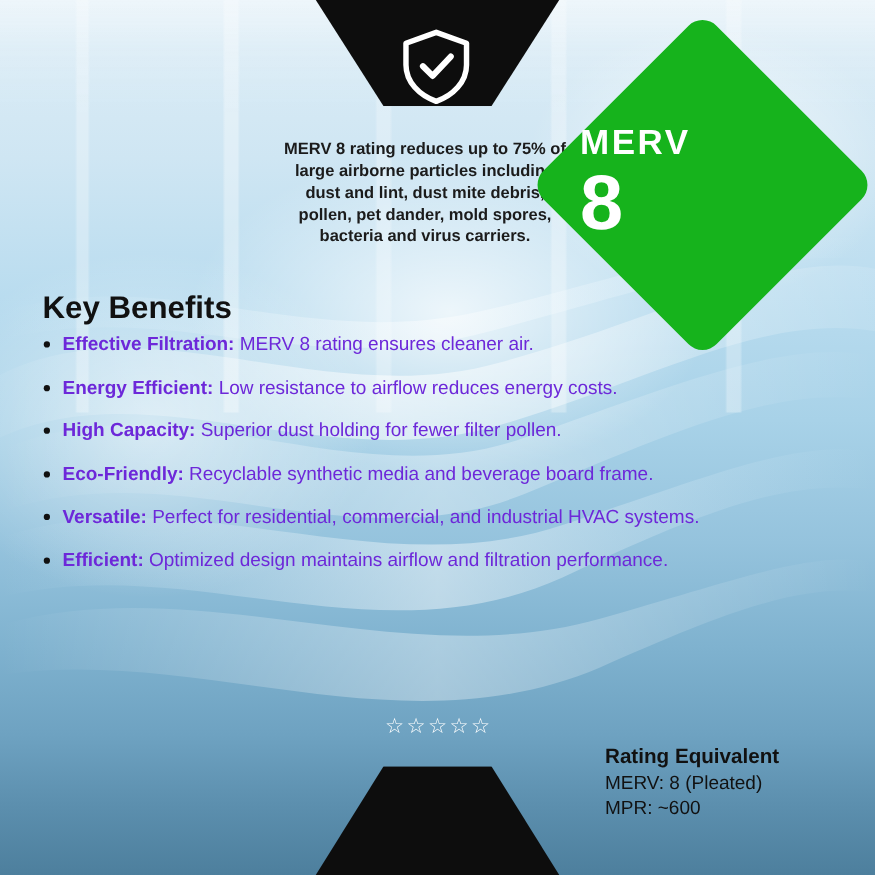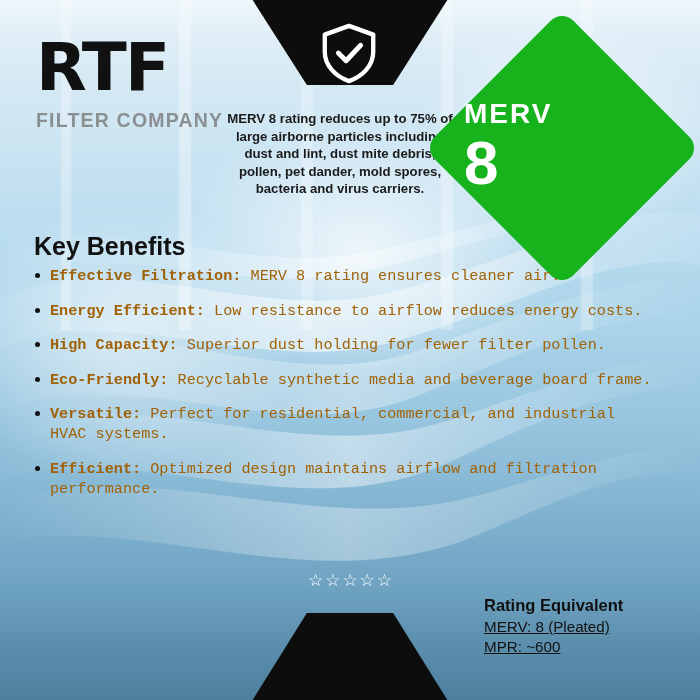--- a/index.html
+++ b/index.html
@@ -181,24 +181,24 @@
     left: 34px; top: 266px;
     width: 620px;
     margin: 0;
     padding: 0;
     list-style: none;
   }
   .kb-item {
     position: relative;
     padding-left: 16px;
     margin-bottom: 14.5px;
-    font-family: Liberation Mono, monospace;
+    font-family: Liberation Sans, sans-serif;
     font-size: 15.2px;
     line-height: 1.32;
-    color: #a16207;
+    color: #6d28d9;
   }
   .kb-item:before {
     content: "";
     position: absolute;
     left: 1px;
     top: 7px;
     width: 5px; height: 5px;
     border-radius: 50%;
     background: #111;
   }
@@ -227,21 +227,20 @@
   }
   .rating-title {
     font-weight: bold;
     font-size: 16.5px;
     margin-bottom: 2px;
     text-align: right;
   }
   .rating-line {
     font-size: 15.2px;
     line-height: 1.32;
-    text-decoration: underline;
   }
 </style>
 </head>
 <body>
 
 <div class="canvas">
 
   <div class="bg"></div>
   <div class="windowpanes"></div>
   <div class="glow glow-a"></div>
@@ -269,24 +268,20 @@
     <path d="M0,300 C120,240 260,330 400,290 C530,255 620,200 700,215 L700,265 C610,250 520,305 400,340 C260,382 120,295 0,350 Z" fill="url(#sw1)"></path>
     <path d="M0,360 C140,300 280,400 420,350 C540,308 630,270 700,285 L700,320 C620,308 540,345 420,395 C280,452 140,360 0,410 Z" fill="url(#sw2)"></path>
     <path d="M0,430 C150,380 300,470 450,420 C570,380 640,350 700,362 L700,392 C630,382 560,410 450,462 C300,530 150,440 0,478 Z" fill="url(#sw3)"></path>
     <path d="M0,500 C160,455 320,540 480,495 C590,464 650,440 700,450 L700,474 C640,466 580,490 480,534 C320,602 160,516 0,540 Z" fill="url(#sw2)"></path>
     <path d="M0,250 C130,210 240,280 380,250 C500,224 600,180 700,192 L700,208 C600,198 500,238 380,268 C240,302 130,238 0,272 Z" fill="url(#sw3)"></path>
   </svg>
 
   <div class="top-notch"></div>
   <div class="bottom-notch"></div>
 
-  <div class="logo">
-    <div class="logo-rtf">RTF</div>
-    <div class="logo-sub">FILTER COMPANY</div>
-  </div>
 
   <svg class="shield" viewBox="0 0 64 64">
     <path d="M32 4 L57 13 V31 C57 45 46 56 32 61 C18 56 7 45 7 31 V13 Z" fill="none" stroke="#ffffff" stroke-width="4.5" stroke-linejoin="round"></path>
     <path d="M21 32 L29 40 L44 24" fill="none" stroke="#ffffff" stroke-width="5" stroke-linecap="round" stroke-linejoin="round"></path>
   </svg>
 
   <div class="merv-desc">MERV 8 rating reduces up to 75% of large airborne particles including dust and lint, dust mite debris, pollen, pet dander, mold spores, bacteria and virus carriers.</div>
 
   <div class="diamond"></div>
   <div class="diamond-inner">

